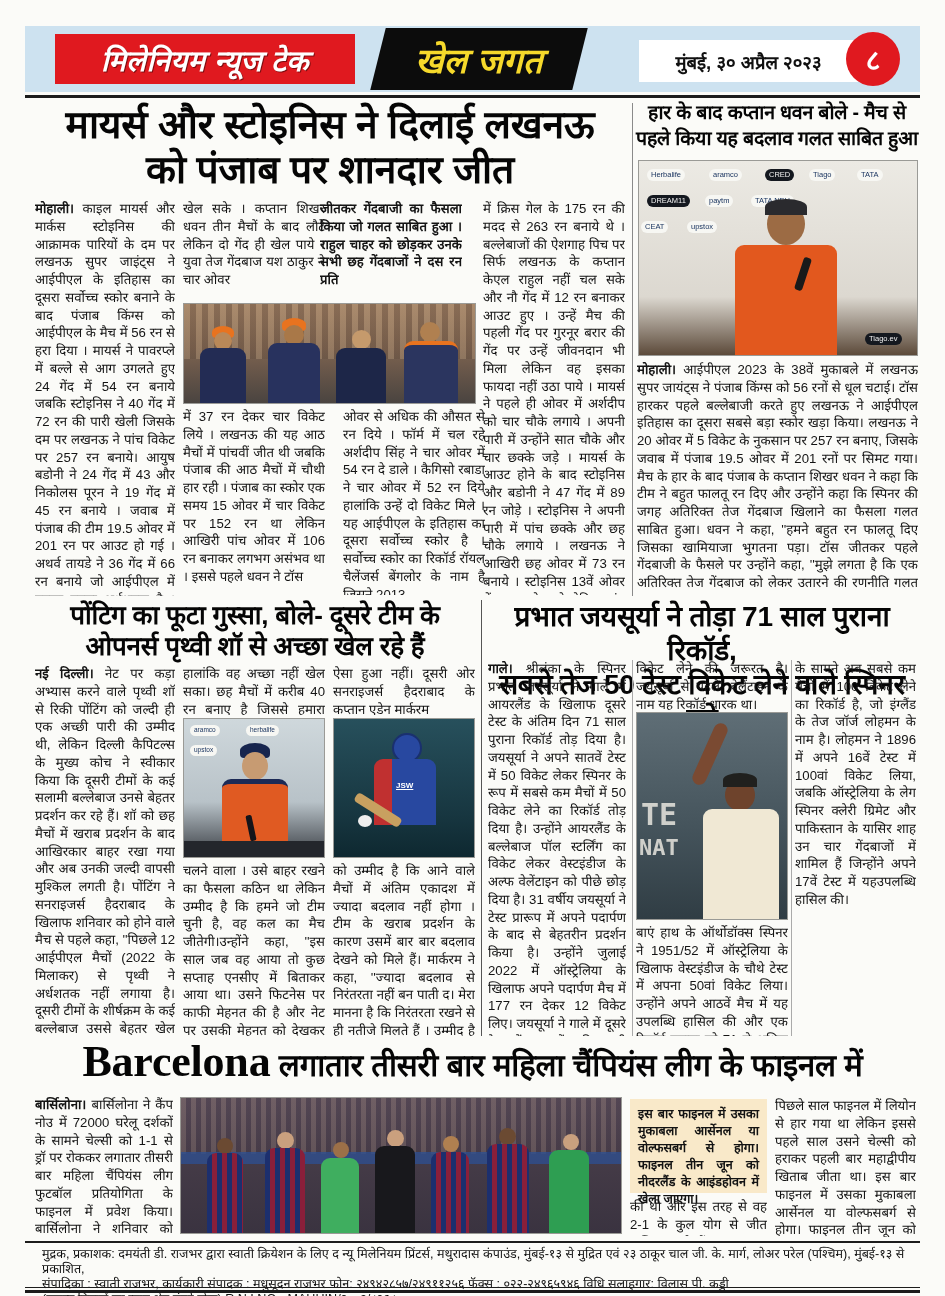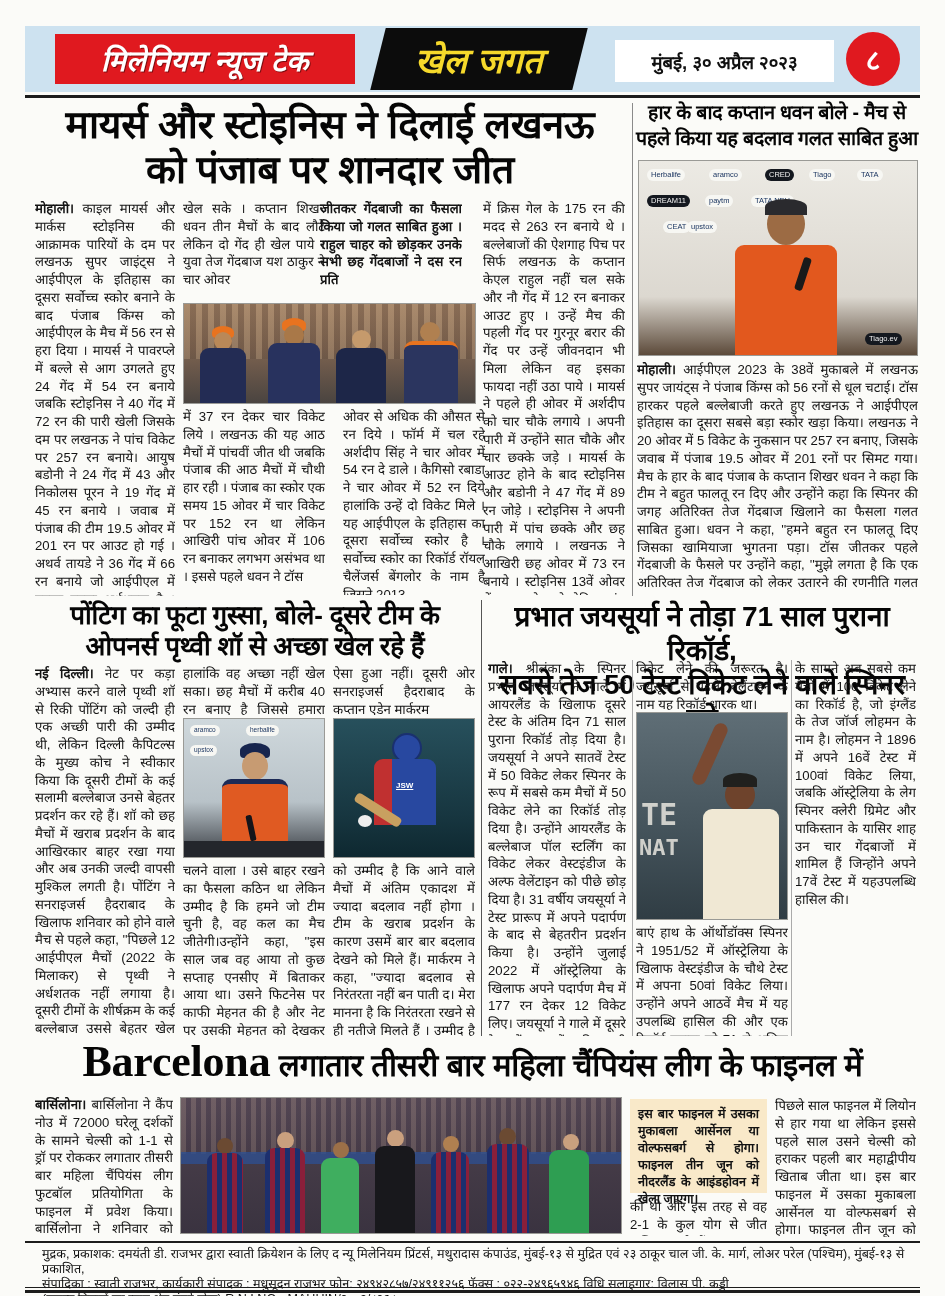--- a/index.html
+++ b/index.html
@@ -41,21 +41,21 @@
 </head>
 <body>
 
 <div class="abs mast-band" style="left:25px;top:26px;width:895px;height:66px;">
   <div class="abs paper-box" style="left:30px;top:8px;width:300px;height:50px;">
     <span class="paper-name">मिलेनियम न्यूज टेक</span>
   </div>
   <div class="abs section-box" style="left:353px;top:2px;width:202px;height:62px;">
     <span class="section-name">खेल जगत</span>
   </div>
-  <div class="abs date-box" style="left:590px;top:14px;width:219px;height:42px;">
+  <div class="abs date-box" style="left:614px;top:14px;width:219px;height:42px;">
     <span class="date-text">मुंबई, ३० अप्रैल २०२३</span>
   </div>
   <div class="abs page-circle" style="left:821px;top:6px;width:54px;height:54px;">
     <span class="page-num">८</span>
   </div>
 </div>
 <div class="hrule" style="left:25px;top:95px;width:895px;height:3px;"></div>
 
 <div class="abs headline h-main" style="left:30px;top:103px;width:600px;">
   <div>मायर्स और स्टोइनिस ने दिलाई लखनऊ</div>
@@ -106,21 +106,21 @@
 
 <div class="photo" style="left:638px;top:160px;width:280px;height:196px;background:linear-gradient(180deg,#eceae4 0%,#dcd8d0 70%,#5c4a3a 100%);">
   <div class="pill" style="left:8px;top:8px;">Herbalife</div>
   <div class="pill" style="left:70px;top:8px;">aramco</div>
   <div class="pill pill-dark" style="left:126px;top:8px;">CRED</div>
   <div class="pill" style="left:170px;top:8px;">Tiago</div>
   <div class="pill" style="left:218px;top:8px;">TATA</div>
   <div class="pill pill-dark" style="left:8px;top:34px;">DREAM11</div>
   <div class="pill" style="left:66px;top:34px;">paytm</div>
   <div class="pill" style="left:112px;top:34px;">TATA NEU</div>
-  <div class="pill" style="left:24px;top:60px;">CEAT</div>
+  <div class="pill" style="left:2px;top:60px;">CEAT</div>
   <div class="pill" style="left:48px;top:60px;">upstox</div>
   <div class="pill pill-dark" style="left:226px;top:172px;">Tiago.ev</div>
   <div class="head-c" style="left:128px;top:42px;width:38px;height:42px;background:#9c6b44;"></div>
   <div class="abs" style="left:126px;top:38px;width:42px;height:16px;background:#2a2a2e;border-radius:50% 50% 0 0;"></div>
   <div class="torso" style="left:96px;top:84px;width:102px;height:112px;background:#e2581e;"></div>
   <div class="abs" style="left:160px;top:96px;width:8px;height:34px;background:#1a1a1a;border-radius:3px;transform:rotate(18deg);"></div>
 </div>
 
 <div class="abs body-text" style="left:637px;top:361px;width:281px;height:232px;">
   <span class="dateline">मोहाली।</span>

